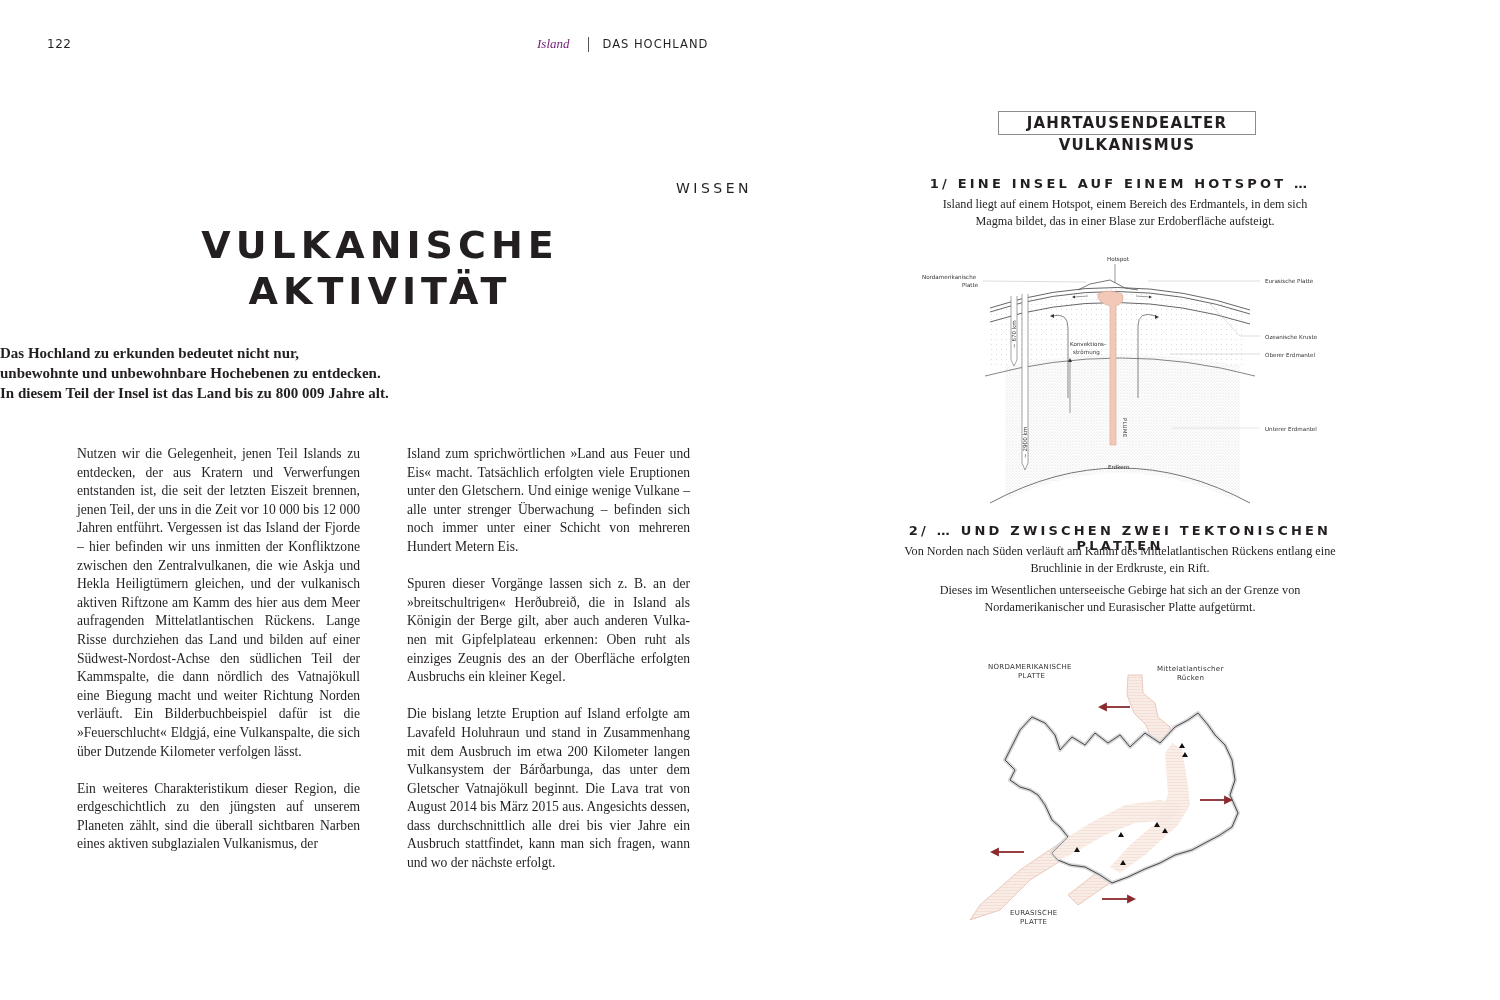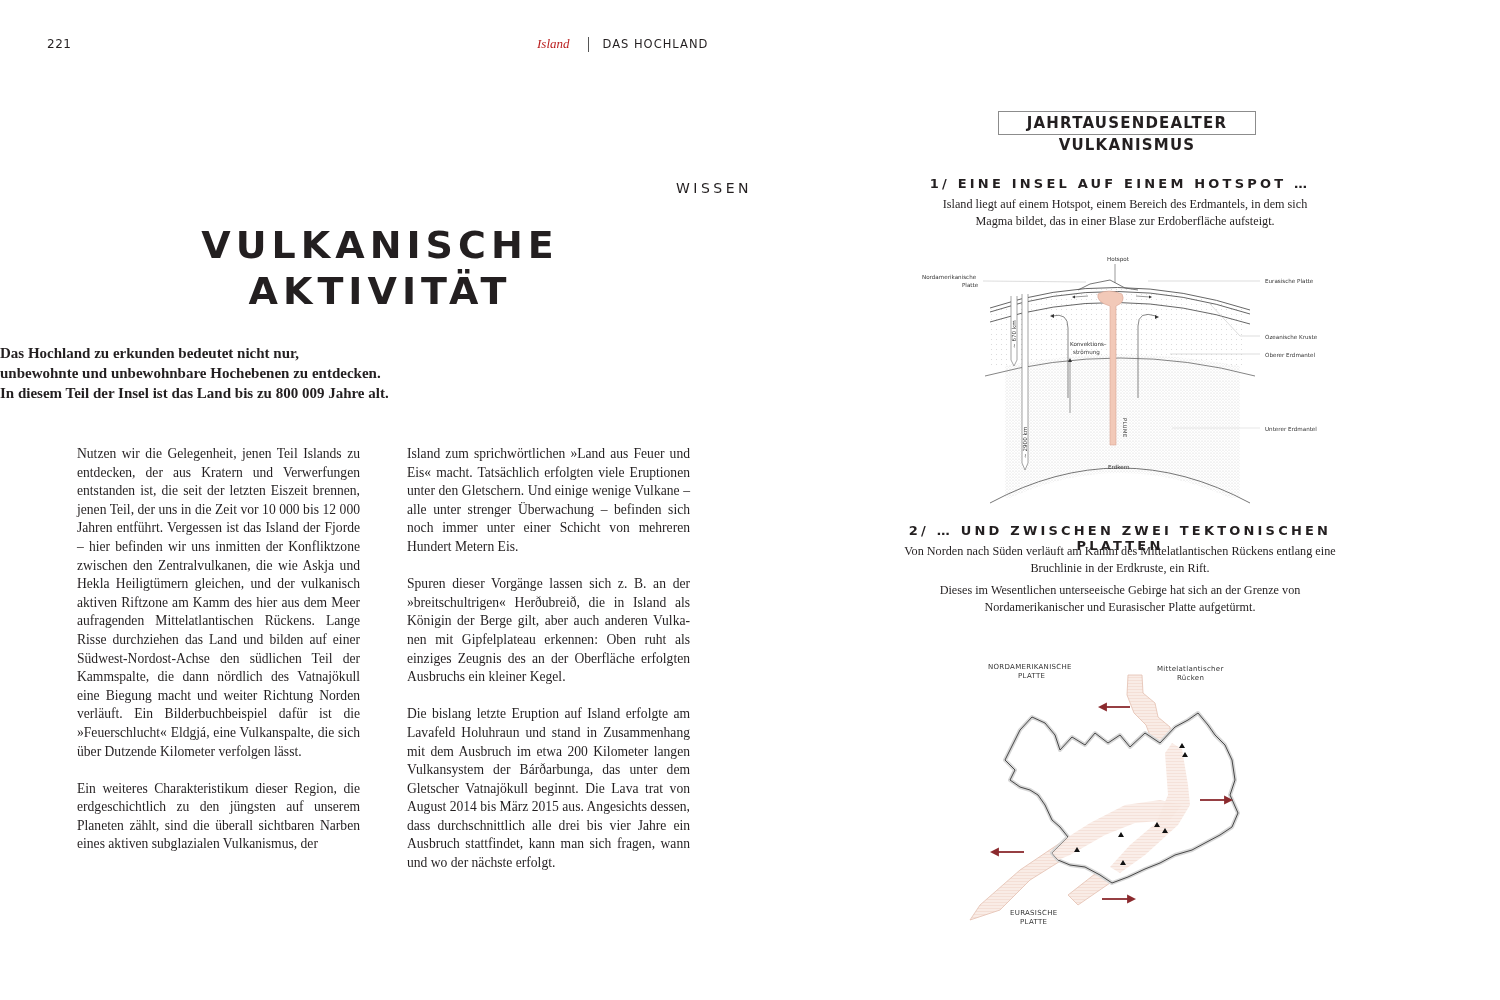--- a/index.html
+++ b/index.html
@@ -2,21 +2,21 @@
 <html><head>
 <meta charset="utf-8">
 <style>
   html, body { margin:0; padding:0; }
   body { width:1500px; height:1000px; background:#ffffff; position:relative; overflow:hidden; color:#231f20; }
   .sans { font-family: "DejaVu Sans", "Liberation Sans", sans-serif; }
   .serif { font-family: "Liberation Serif", "DejaVu Serif", serif; }
 
   .page-number { position:absolute; left:47px; top:37px; font-size:12px; letter-spacing:0.5px; }
   .running-head { position:absolute; left:537px; top:36px; display:flex; align-items:center; gap:0; }
-  .running-head .book { font-style:italic; font-size:13px; color:#b91c1c; }
+  .running-head .book { font-style:italic; font-size:13px; color:#701a75; }
   .running-head .sep { width:1px; height:15px; background:#555; margin:0 14px 0 18px; }
   .running-head .chapter { font-size:11.5px; letter-spacing:1px; }
 
   .kicker { position:absolute; left:0; width:752px; top:180px; text-align:right; font-size:14px; letter-spacing:3.5px; }
   .title { position:absolute; left:4px; width:752px; top:222px; text-align:center; font-size:38px; line-height:46px; letter-spacing:5px; font-weight:bold; }
   .lead { position:absolute; left:0; width:752px; top:343px; text-align:left; font-size:15px; line-height:20px; font-weight:bold; }
 
   .col { position:absolute; top:445px; width:283px; font-size:13.6px; line-height:18.6px; text-align:justify; hyphens:manual; }
   .col p { margin:0 0 18.6px 0; }
   .col-1 { left:77px; }
@@ -28,21 +28,21 @@
   .sec-text p { margin:0 0 6px 0; }
 
   .diagram { position:absolute; left:910px; top:248px; width:420px; height:260px; }
   .map { position:absolute; left:960px; top:655px; width:300px; height:280px; }
   .dlabel { font-family:"DejaVu Sans", sans-serif; font-size:5.6px; fill:#333; }
   .mlabel { font-family:"DejaVu Sans", sans-serif; font-size:7px; fill:#333; letter-spacing:0.3px; }
 </style>
 </head>
 <body>
 
-<div class="page-number sans">221</div>
+<div class="page-number sans">122</div>
 <div class="running-head">
   <span class="book serif">Island</span>
   <span class="sep"></span>
   <span class="chapter sans">DAS HOCHLAND</span>
 </div>
 
 <div class="kicker sans">WISSEN</div>
 <div class="title sans">
   <div>VULKANISCHE</div>
   <div>AKTIVITÄT</div>

